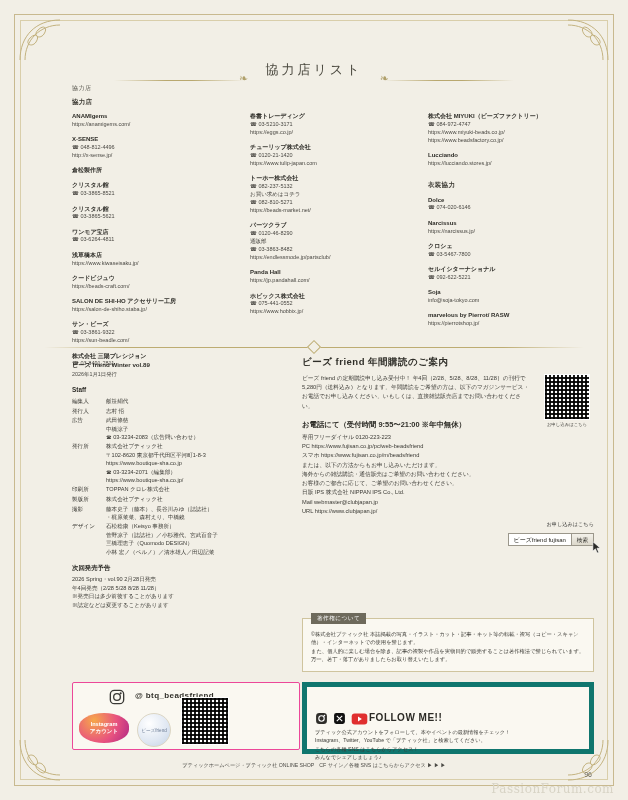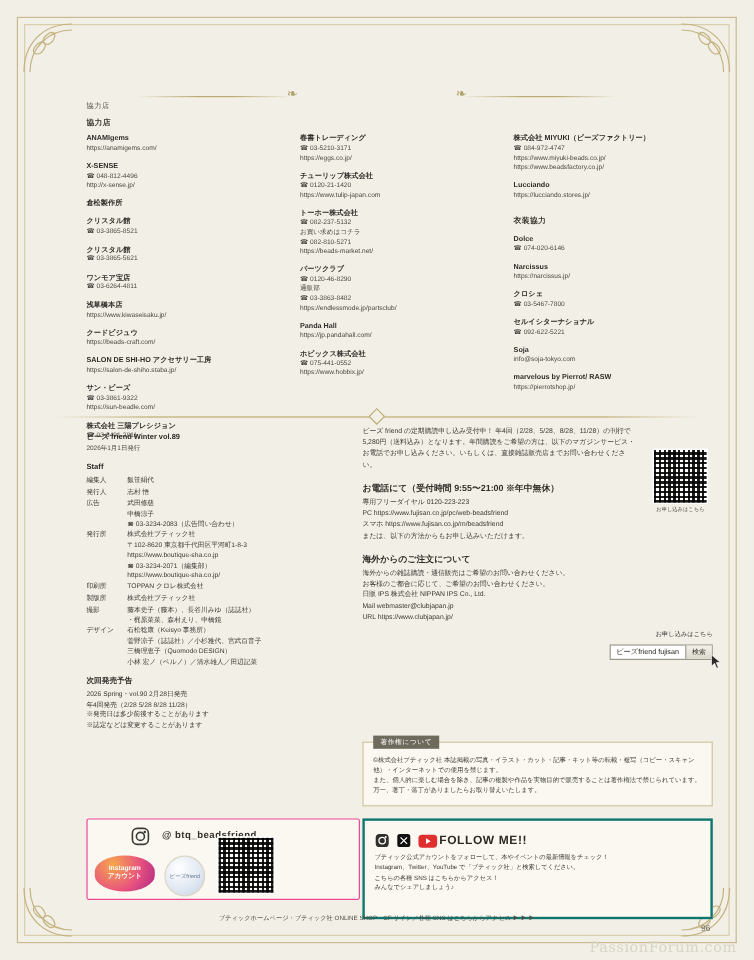--- a/index.html
+++ b/index.html
@@ -251,24 +251,24 @@
     background: #6e6a5c; color: #fff;
     font-size: 5.6px; padding: 1.5px 6px; letter-spacing: 0.5px;
   }
   .copyright .cp-b {
     font-size: 5.3px; line-height: 1.6; color: #3b3a35; margin-top: 5px;
   }
 
   
   .follow {
     position: absolute;
-    left: 268px; top: 648px; width: 292px; height: 84px;
-    border: 2px solid #0f766e;
+    left: 268px; top: 648px; width: 292px; height: 72px;
+    border: 5px solid #0f766e;
     background: #faf8f1;
-    padding: 10px 8px;
+    padding: 24px 8px;
   }
   .follow-top { display: flex; align-items: center; gap: 5px; }
   .sm-ico { width: 13px; height: 13px; }
   .follow-label {
     font-size: 10px; font-weight: bold; color: #2b2a25; letter-spacing: 0.5px;
   }
   .follow-body {
     font-size: 5.2px; line-height: 1.6; color: #3b3a35; margin-top: 4px;
   }
 
@@ -335,20 +335,23 @@
       <path d="M12 20 c6 -6 10 -2 6 4 c-4 6 -12 2 -6 -4z"></path>
       <path d="M20 12 c6 -6 10 -2 6 4 c-4 6 -12 2 -6 -4z"></path>
     </g>
       </svg>
   </div>
 
   <div class="content">
 
     <div class="section-label" style="left:38px; top:50px;">協力店</div>
 
+    <div class="title-wrap">
+      <span class="title-text">協力店リスト</span>
+    </div>
     <div class="title-rule left"></div>
     <div class="title-rule right"></div>
     <div class="title-orn l">❧</div>
     <div class="title-orn r">❧</div>
 
     <div class="shoplist">
       <div class="col">
         <div class="col-head">協力店</div>
         <div class="shop">
             <div class="nm">ANAMIgems</div>
@@ -561,31 +564,31 @@
           <circle cx="17.5" cy="6.5" r="1.6" fill="#3a3a36"></circle>
         </svg>
       </div>
       <div class="insta-handle">@ btq_beadsfriend</div>
       <div class="insta-badge">Instagram<br>アカウント</div>
       <div class="beads-circle">ビーズfriend</div>
       <div class="qr qr-ig"></div>
     </div>
 
     <div class="rightcol">
+      <div class="r-h1">ビーズ friend 年間購読のご案内</div>
       <div class="r-body" style="width:228px;">ビーズ friend の定期購読申し込み受付中！ 年4回（2/28、5/28、8/28、11/28）の刊行で5,280円（送料込み）となります。年間購読をご希望の方は、以下のマガジンサービス・お電話でお申し込みください。いもしくは、直接雑誌販売店までお問い合わせください。</div>
       <div class="qr qr-sub"></div>
       <div class="qr-label">お申し込みはこちら</div>
 
       <div class="r-h2">お電話にて（受付時間 9:55〜21:00 ※年中無休）</div>
       <div class="r-body">専用フリーダイヤル 0120-223-223</div>
       <div class="r-body">PC https://www.fujisan.co.jp/pc/web-beadsfriend</div>
       <div class="r-body">スマホ https://www.fujisan.co.jp/m/beadsfriend</div>
       <div class="r-body">または、以下の方法からもお申し込みいただけます。</div>
 
-      <div class="r-h2">海外からのご注文について</div>
       <div class="r-body">海外からの雑誌購読・通信販売はご希望のお問い合わせください。</div>
       <div class="r-body">お客様のご都合に応じて、ご希望のお問い合わせください。</div>
       <div class="r-body">日販 IPS 株式会社 NIPPAN IPS Co., Ltd.</div>
       <div class="r-body">Mail webmaster@clubjapan.jp</div>
       <div class="r-body">URL https://www.clubjapan.jp/</div>
 
       <div style="text-align:right; margin-top:5px;">
         <div class="lbl" style="font-size:5.2px;">お申し込みはこちら</div>
         <div style="display:inline-flex; position:relative; margin-top:2px;">
           <div class="search-box">

